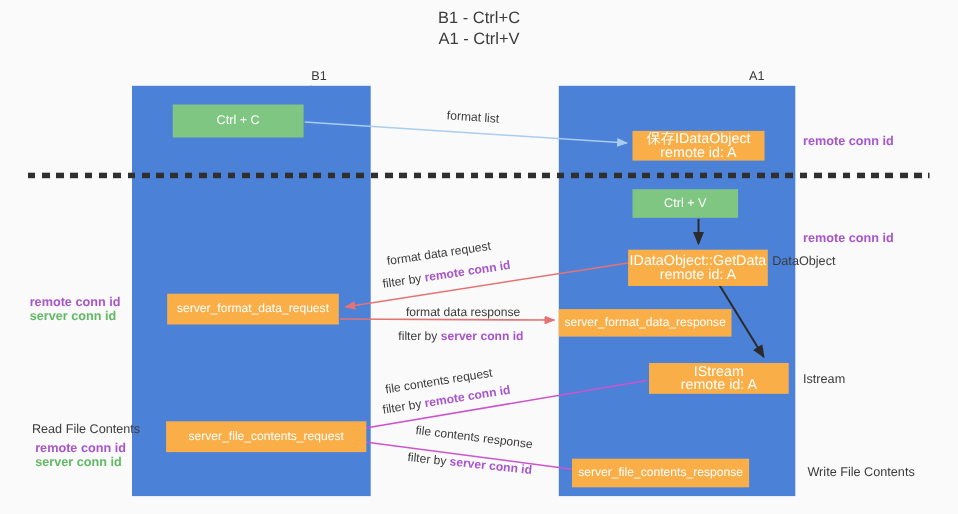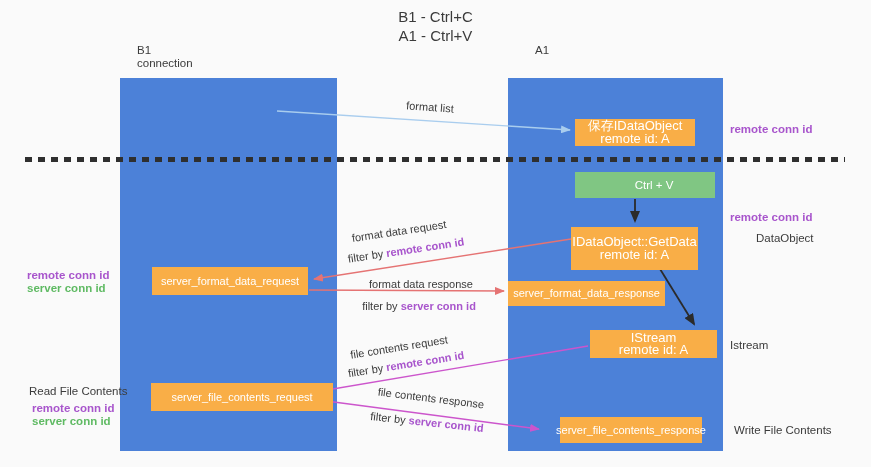--- a/index.html
+++ b/index.html
@@ -5,21 +5,21 @@
   html,body{margin:0;padding:0;}
   .stage{
     position:relative;width:871px;height:467px;
     background:var(--background);
     font-family:"Liberation Sans",sans-serif;
     overflow:hidden;
   }
   .abs{position:absolute;}
   .title-block{left:0;top:7px;width:871px;text-align:center;
     font-size:15px;line-height:19px;color:var(--text-dark);}
-  .lane-header{top:44px;width:160px;text-align:left;
+  .lane-header{top:64px;width:160px;text-align:right;
     font-size:11.5px;line-height:12.5px;color:var(--text-dark);}
   .lane{top:78px;height:373px;background:var(--lane-blue);}
   .divider{left:25px;top:157px;width:820px;height:5px;
     background:repeating-linear-gradient(90deg,#2f2f2f 0 7px,transparent 7px 13px);}
   .node{position:absolute;display:flex;flex-direction:column;align-items:center;
     justify-content:center;color:#ffffff;text-align:center;white-space:nowrap;}
   .node.green{background:var(--box-green);font-size:11.5px;}
   .node.orange{background:var(--box-orange);font-size:11px;}
   .node .l2{font-size:13px;line-height:12.5px;}
   .node .l1{line-height:13px;}
@@ -71,31 +71,34 @@
     </defs>
     <line x1="277" y1="111" x2="570" y2="130" style="stroke:var(--arrow-blue)" stroke-width="1.4" marker-end="url(#m-blue)"></line>
     <line x1="635" y1="199" x2="635" y2="221" style="stroke:var(--arrow-black)" stroke-width="1.8" marker-end="url(#m-black)"></line>
     <line x1="652" y1="256" x2="694" y2="324" style="stroke:var(--arrow-black)" stroke-width="1.8" marker-end="url(#m-black)"></line>
     <line x1="571" y1="239" x2="314" y2="279" style="stroke:var(--arrow-red)" stroke-width="1.4" marker-end="url(#m-red)"></line>
     <line x1="309" y1="290" x2="504" y2="291" style="stroke:var(--arrow-red)" stroke-width="1.4" marker-end="url(#m-red)"></line>
     <line x1="588" y1="346" x2="315" y2="392" style="stroke:var(--arrow-magenta)" stroke-width="1.4" marker-end="url(#m-mag)"></line>
     <line x1="311" y1="399" x2="539" y2="429" style="stroke:var(--arrow-magenta)" stroke-width="1.4" marker-end="url(#m-mag)"></line>
   </svg>
 
+  <div class="node green" style="left:157px;top:95px;width:119px;height:30px;">
+    <div class="l1">Ctrl + C</div>
+  </div>
 
   <div class="node orange" style="left:575px;top:119px;width:120px;height:27px;">
     <div class="l2">保存IDataObject</div>
     <div class="l2">remote id: A</div>
   </div>
 
-  <div class="node green" style="left:575px;top:172px;width:122px;height:26px;padding-left:18px;">
+  <div class="node green" style="left:575px;top:172px;width:96px;height:26px;">
     <div class="l1">Ctrl + V</div>
   </div>
 
-  <div class="node orange" style="left:571px;top:227px;width:127px;height:43px;">
+  <div class="node orange" style="left:571px;top:227px;width:127px;height:33px;">
     <div class="l2">IDataObject::GetData</div>
     <div class="l2">remote id: A</div>
   </div>
 
   <div class="node orange" style="left:152px;top:267px;width:156px;height:28px;">
     <div class="l1">server_format_data_request</div>
   </div>
 
   <div class="node orange" style="left:508px;top:281px;width:157px;height:25px;">
     <div class="l1">server_format_data_response</div>
@@ -103,41 +106,41 @@
 
   <div class="node orange" style="left:590px;top:330px;width:127px;height:28px;">
     <div class="l2">IStream</div>
     <div class="l2">remote id: A</div>
   </div>
 
   <div class="node orange" style="left:151px;top:383px;width:182px;height:28px;">
     <div class="l1">server_file_contents_request</div>
   </div>
 
-  <div class="node orange" style="left:560px;top:417px;width:142px;height:26px;justify-content:center;">
+  <div class="node orange" style="left:520px;top:417px;width:161px;height:26px;justify-content:center;">
     <div class="l1">server_file_contents_response</div>
   </div>
 
   <div class="edgelabel" style="left:430px;top:107px;transform:translate(-50%,-50%) rotate(4deg);">format list</div>
 
   <div class="edgelabel" style="left:399px;top:231px;transform:translate(-50%,-50%) rotate(-8.5deg);">format data request</div>
   <div class="edgelabel" style="left:406px;top:250px;transform:translate(-50%,-50%) rotate(-8.5deg);"><span>filter by </span><span class="conn-purple">remote conn id</span></div>
 
   <div class="edgelabel" style="left:421px;top:284px;transform:translate(-50%,-50%);">format data response</div>
   <div class="edgelabel" style="left:419px;top:306px;transform:translate(-50%,-50%);"><span>filter by </span><span class="conn-purple">server conn id</span></div>
 
   <div class="edgelabel" style="left:399px;top:347px;transform:translate(-50%,-50%) rotate(-9deg);">file contents request</div>
   <div class="edgelabel" style="left:406px;top:364px;transform:translate(-50%,-50%) rotate(-9deg);"><span>filter by </span><span class="conn-purple">remote conn id</span></div>
 
   <div class="edgelabel" style="left:431px;top:398px;transform:translate(-50%,-50%) rotate(7deg);">file contents response</div>
   <div class="edgelabel" style="left:427px;top:422px;transform:translate(-50%,-50%) rotate(6deg);"><span>filter by </span><span class="conn-purple">server conn id</span></div>
 
   <div class="sidelabel conn-purple" style="left:730px;top:123px;">remote conn id</div>
   <div class="sidelabel conn-purple" style="left:730px;top:211px;">remote conn id</div>
-  <div class="sidelabel" style="left:756px;top:232px;">DataObject</div>
+  <div class="sidelabel" style="left:702px;top:232px;">DataObject</div>
   <div class="sidelabel" style="left:730px;top:339px;">Istream</div>
   <div class="sidelabel" style="left:734px;top:424px;">Write File Contents</div>
 
   <div class="sidelabel conn-purple" style="left:27px;top:269px;">remote conn id</div>
   <div class="sidelabel conn-green" style="left:27px;top:282px;">server conn id</div>
   <div class="sidelabel" style="left:29px;top:385px;text-align:right;">Read File Contents</div>
   <div class="sidelabel conn-purple" style="left:32px;top:402px;">remote conn id</div>
   <div class="sidelabel conn-green" style="left:32px;top:415px;">server conn id</div>
 
 </div>

